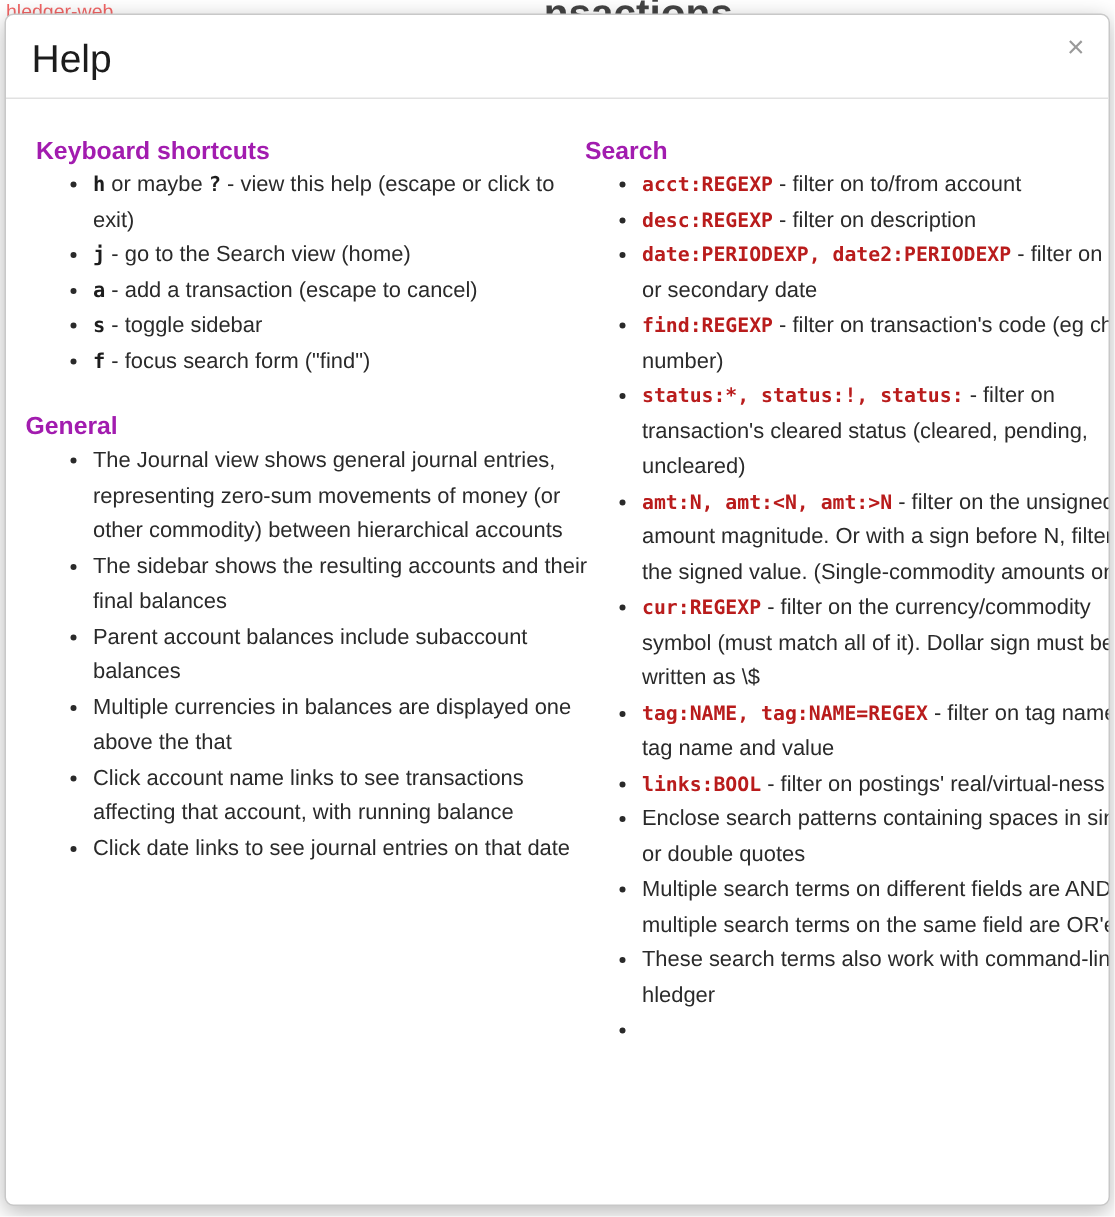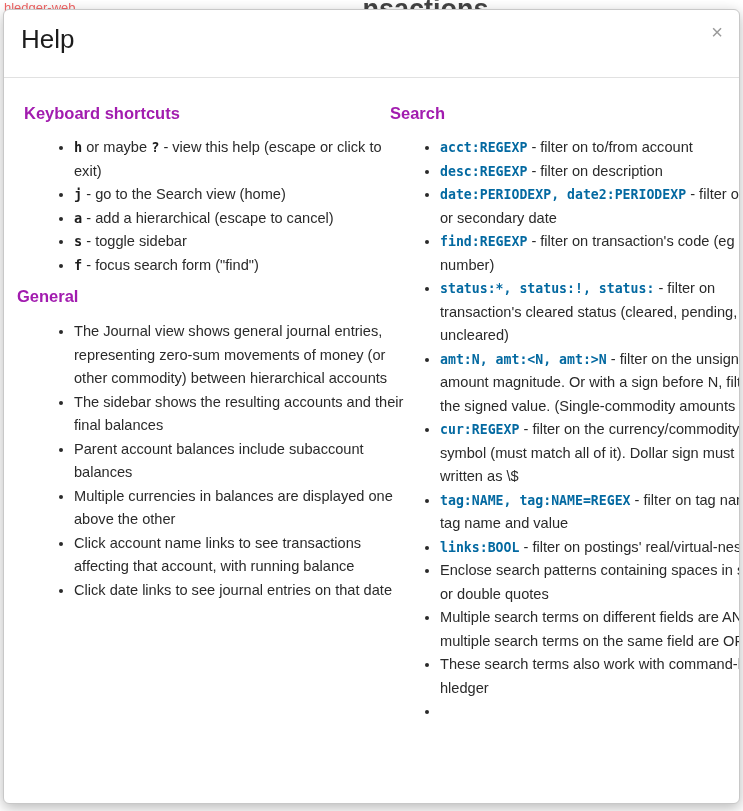--- a/index.html
+++ b/index.html
@@ -63,21 +63,21 @@
     background: #ffffff;
     border: 1px solid #c8c8c8;
     border-radius: 6px;
     box-shadow: 0 4px 14px rgba(0,0,0,0.28);
     box-sizing: border-box;
     overflow: hidden;
   }
 
   .modal-header {
     position: relative;
-    height: 68px;
+    height: 56px;
     border-bottom: 1px solid #e1e1e1;
     box-sizing: border-box;
   }
   .modal-title {
     position: absolute;
     left: 17px;
     top: 14px;
     font-size: 26px;
     color: #1c1c1c;
     font-weight: normal;
@@ -118,40 +118,40 @@
     font-size: 16.5px;
     font-weight: bold;
     color: #a21caf;
     font-family: "Liberation Sans", sans-serif;
   }
   .sec-kbd { position: absolute; left: 20px; top: 26px; }
   .sec-gen { position: absolute; left: 13px; top: 209px; }
   .sec-search { position: absolute; left: 20px; top: 26px; }
 
   ul.help-list {
-    margin: 12px;
+    margin: 0;
     padding: 0 0 0 38px;
     list-style: disc;
   }
   ul.help-list li {
     font-size: 14.6px;
     line-height: 23.5px;
     color: #2a2a2a;
     margin: 0 0 0 0;
     padding: 0;
   }
   .list-kbd { position: absolute; left: 20px; top: 46px; width: 330px; }
   .list-gen { position: absolute; left: 20px; top: 230px; width: 340px; }
   .list-search { position: absolute; left: 20px; top: 46px; width: 345px; }
 
   code, .code {
     font-family: "DejaVu Sans Mono", "Liberation Mono", monospace;
     font-size: 13.2px;
     font-weight: bold;
-    color: #0369a1;
+    color: #b91c1c;
     letter-spacing: 0;
   }
   .kb {
     font-family: "DejaVu Sans Mono", "Liberation Mono", monospace;
     font-size: 13.6px;
     font-weight: bold;
     color: #1d1d1d;
   }
 </style>
 </head>
@@ -179,37 +179,37 @@
         <h4 class="section sec-kbd">Keyboard shortcuts</h4>
 
         <ul class="help-list list-kbd">
           <li>
             <span class="kb">h</span><span> or maybe </span><span class="kb">?</span><span> - view this help (escape or click to exit)</span>
           </li>
           <li>
             <span class="kb">j</span><span> - go to the Search view (home)</span>
           </li>
           <li>
-            <span class="kb">a</span><span> - add a hierarchical (escape to cancel)</span>
+            <span class="kb">a</span><span> - add a transaction (escape to cancel)</span>
           </li>
           <li>
             <span class="kb">s</span><span> - toggle sidebar</span>
           </li>
           <li>
             <span class="kb">f</span><span> - focus search form ("find")</span>
           </li>
         </ul>
 
         <h4 class="section sec-gen">General</h4>
 
         <ul class="help-list list-gen">
           <li>The Journal view shows general journal entries, representing zero-sum movements of money (or other commodity) between hierarchical accounts</li>
           <li>The sidebar shows the resulting accounts and their final balances</li>
           <li>Parent account balances include subaccount balances</li>
-          <li>Multiple currencies in balances are displayed one above the other</li>
+          <li>Multiple currencies in balances are displayed one above the that</li>
           <li>Click account name links to see transactions affecting that account, with running balance</li>
           <li>Click date links to see journal entries on that date</li>
         </ul>
       </div>
 
       <div class="col col-right">
 
         <h4 class="section sec-search">Search</h4>
 
         <ul class="help-list list-search">

